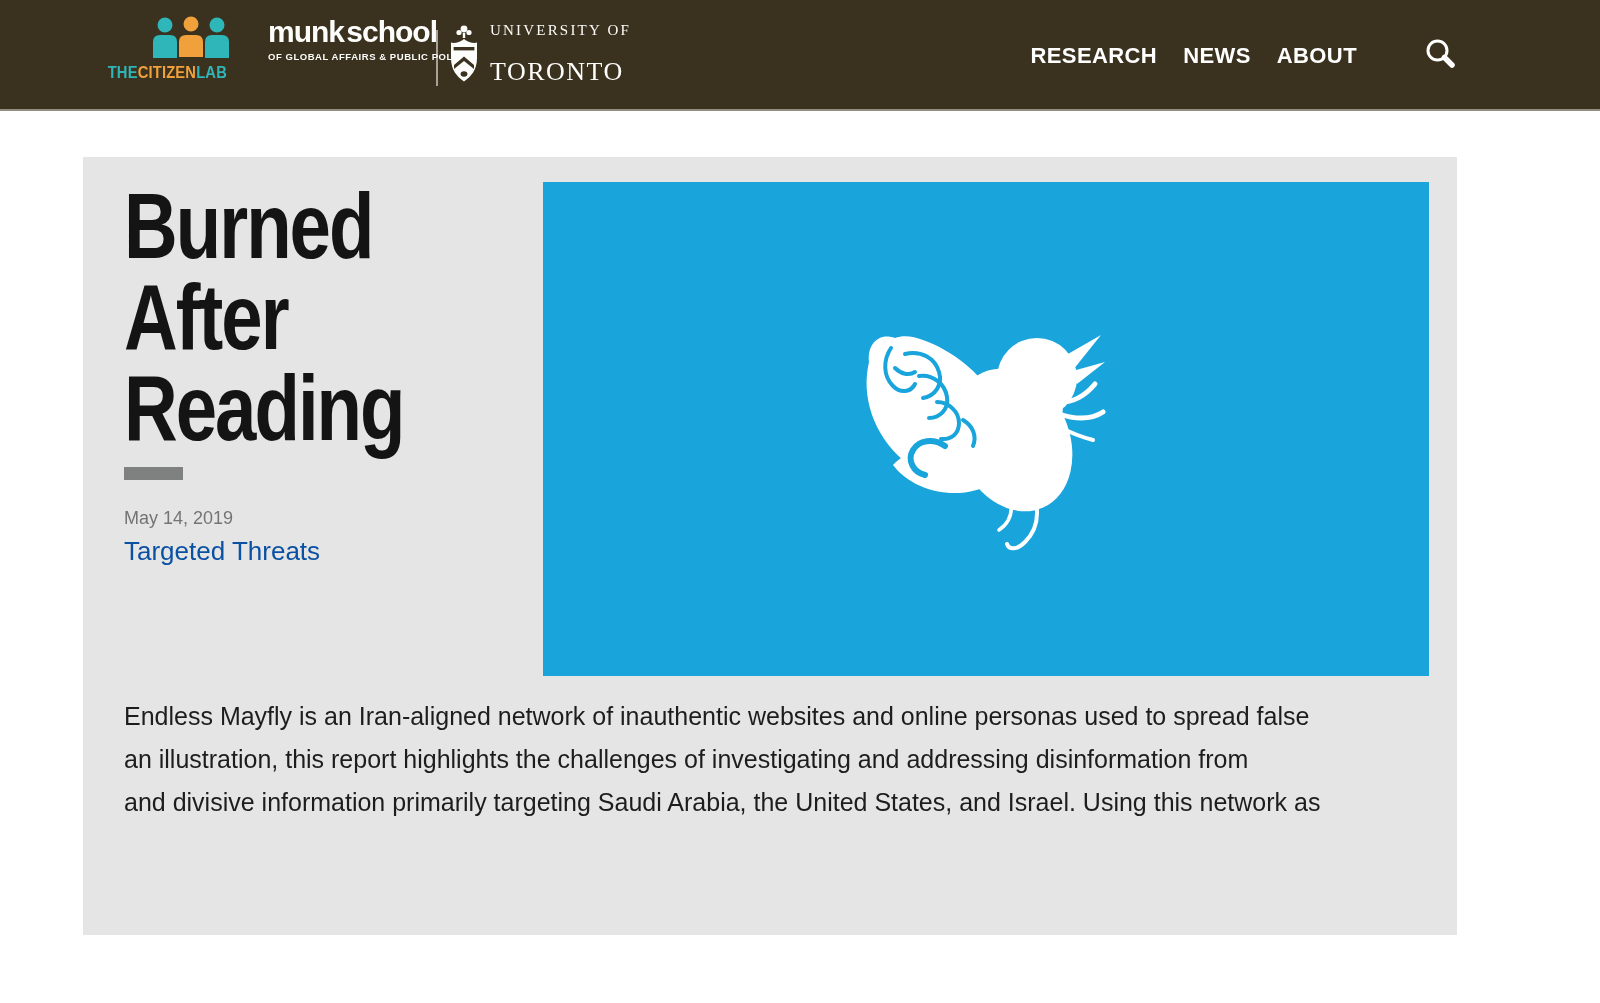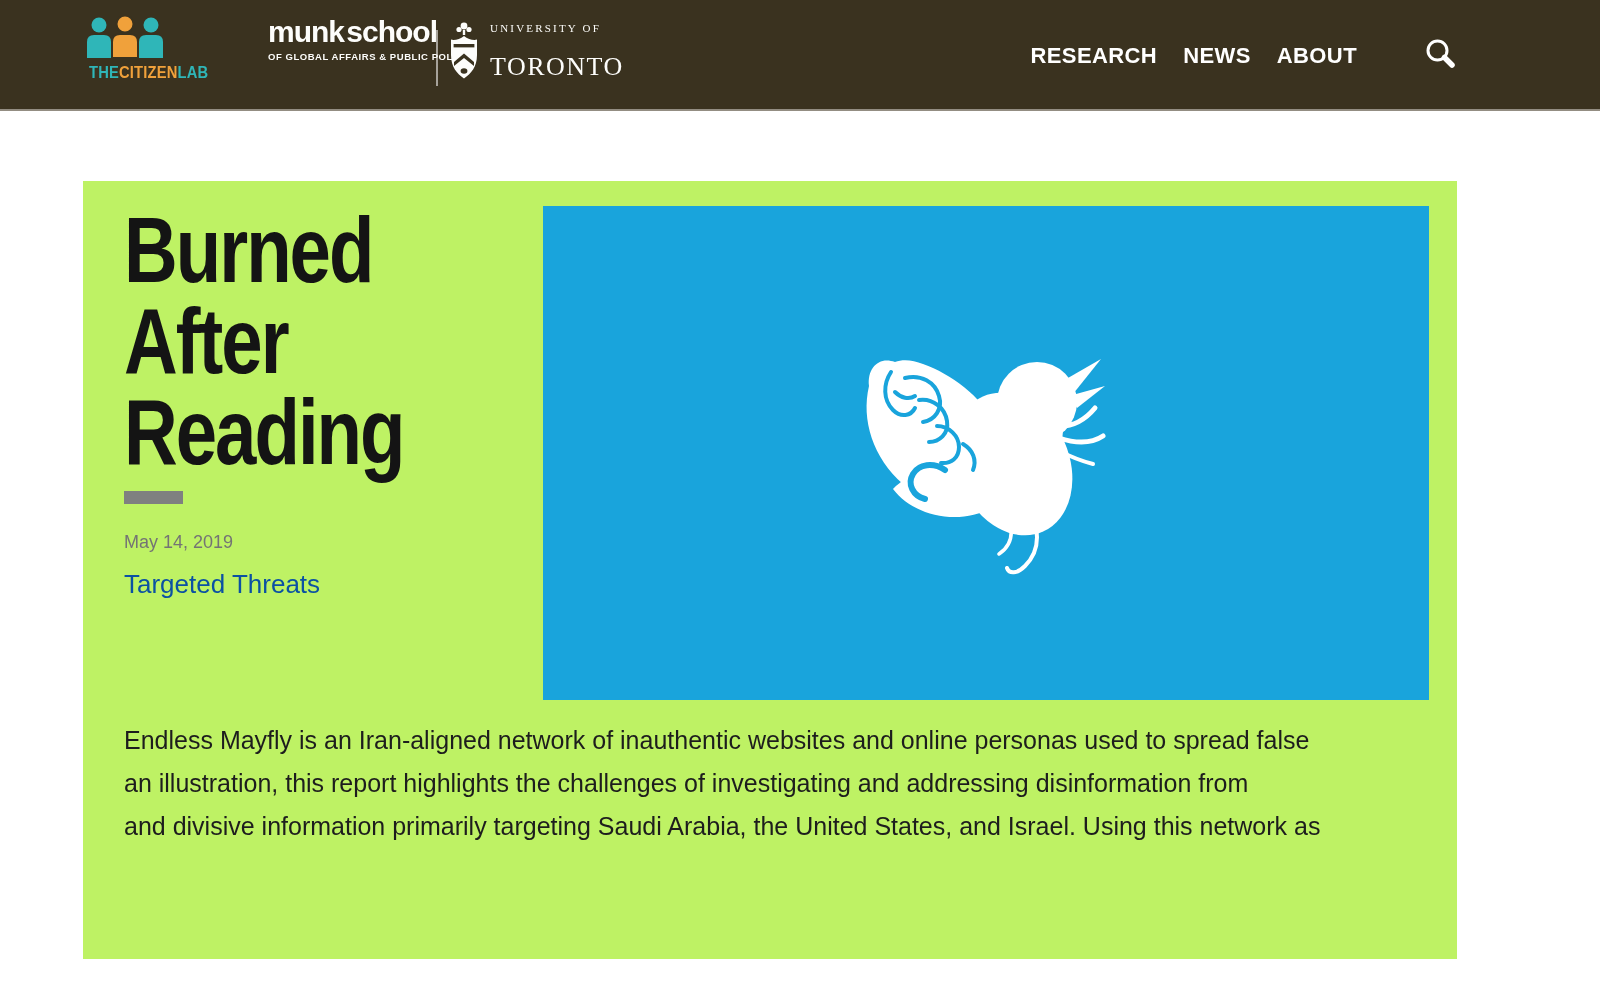--- a/index.html
+++ b/index.html
@@ -3,61 +3,61 @@
 <meta charset="utf-8">
 <style>
   * { margin:0; padding:0; box-sizing:border-box; }
   html,body { width:1600px; height:1003px; background:#ffffff; overflow:hidden;
               font-family:"Liberation Sans", sans-serif; position:relative; }
 
   
   .header { position:absolute; left:0; top:0; width:1600px; height:111px;
             background:#3a321f; border-bottom:2px solid #938d82; }
 
-  .cl-logo { position:absolute; left:83px; top:16px; width:150px; text-align:left; cursor:pointer; }
+  .cl-logo { position:absolute; left:83px; top:16px; width:150px; text-align:right; cursor:pointer; }
   .cl-logo svg { display:inline-block; }
   .cl-text { margin-top:2px; font-size:16px; font-weight:700; letter-spacing:0.2px;
              transform:scaleX(0.92); transform-origin:50% 50%; white-space:nowrap; }
   .cl-teal { color:#2fb6b8; } .cl-orange { color:#f0a13b; }
 
   .munk { position:absolute; left:268px; top:16px; color:#fdfdfb; cursor:pointer; }
   .munk-title { font-size:30px; font-weight:700; letter-spacing:-1px; word-spacing:-5px; line-height:32px; }
   .munk-sub   { font-size:9.5px; font-weight:700; letter-spacing:0.55px; margin-top:3px; white-space:nowrap; }
 
   .logo-divider { position:absolute; left:436px; top:30px; width:2px; height:56px;
                   background:rgba(255,255,255,0.55); }
 
   .uoft { position:absolute; left:449px; top:22px; display:flex; align-items:center; gap:11px;
           color:#fdfdfb; cursor:pointer; }
-  .uoft-line1 { font-family:"Liberation Serif", serif; font-size:11px; letter-spacing:2.2px; white-space:nowrap; }
+  .uoft-line1 { font-family:"Liberation Serif", serif; font-size:15px; letter-spacing:2.2px; white-space:nowrap; }
   .uoft-line2 { font-family:"Liberation Serif", serif; font-size:26px; letter-spacing:1.5px; margin-top:18px; white-space:nowrap; }
 
   .nav { position:absolute; right:243px; top:0; height:111px; display:flex; align-items:center; gap:26px; }
   .nav-item { color:#ffffff; font-size:22px; font-weight:700; letter-spacing:0.4px;
               cursor:pointer; white-space:nowrap; }
 
   .search-btn { position:absolute; right:142px; top:37px; width:34px; height:34px; cursor:pointer; }
 
   
-  .card { position:absolute; left:83px; top:181px; width:1374px; height:778px; background:#bef264; }
+  .card { position:absolute; left:83px; top:157px; width:1374px; height:778px; background:#e5e5e5; }
 
   .hero { position:absolute; left:460px; top:25px; width:886px; height:494px;
           background:#19a4dc; overflow:hidden; }
 
   .left-col { position:absolute; left:41px; top:24px; width:480px; z-index:2; }
   .title-line { font-size:93px; line-height:91px; font-weight:800; color:#141414;
                 letter-spacing:-2.5px; transform:scaleX(0.80); transform-origin:0 50%;
                 white-space:nowrap; }
   .rule { width:59px; height:13px; background:#7f8080; margin-top:13px; }
   .subtitle-line { font-size:36px; line-height:45px; font-weight:700; color:#56575a;
                    letter-spacing:-0.5px; transform:scaleX(0.86); transform-origin:0 50%;
                    white-space:nowrap; }
   .subtitle-wrap { margin-top:26px; }
   .date { margin-top:23px; font-size:18px; line-height:31px; color:#747474; }
-  .category { margin-top:11px; font-size:26px; line-height:31px; color:#0b51a3;
+  .category { margin-top:2px; font-size:26px; line-height:31px; color:#0b51a3;
               cursor:pointer; display:inline-block; }
 
   .summary { position:absolute; left:41px; top:538px; width:1300px; color:#1d1d1d; }
   .summary-line { font-size:25px; line-height:43px; white-space:nowrap; }
 </style>
 </head>
 <body>
 
 <div class="header">
 

